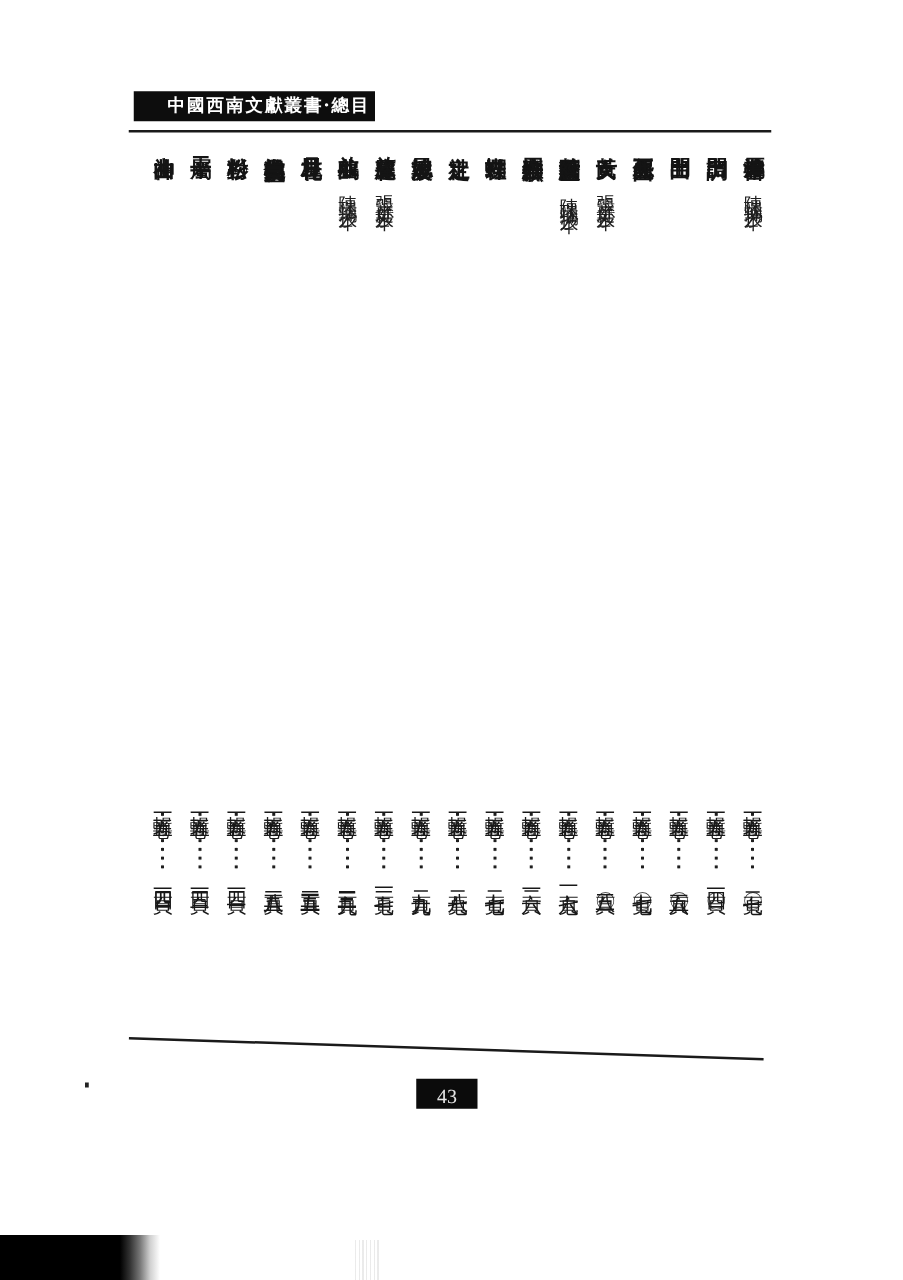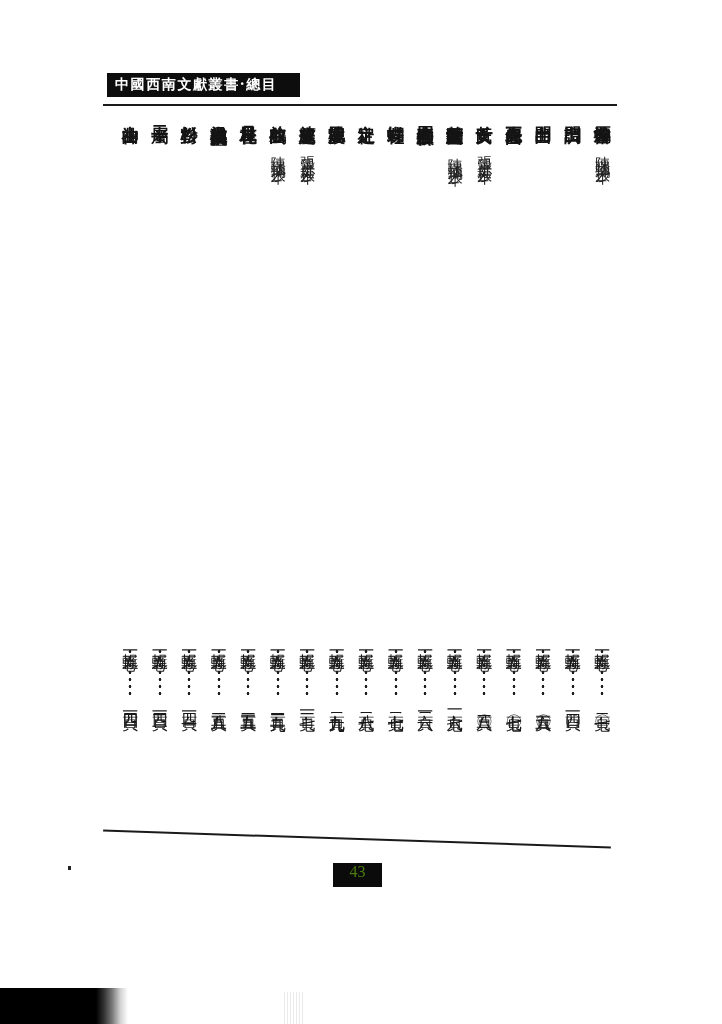--- a/index.html
+++ b/index.html
@@ -4,21 +4,21 @@
 <style>
   html, body { margin:0; padding:0; }
   body {
     width:722px; height:1024px; position:relative; overflow:hidden;
     background:#ffffff; color:#161616;
     font-family:"DejaVu Serif", "Liberation Serif", serif;
   }
   .header-bar {
     position:absolute; left:107px; top:73px; width:193px; height:24px;
     background:#0d0d0d; color:#ffffff;
-    display:flex; align-items:center; box-sizing:border-box; padding-left:8px;
+    display:flex; align-items:center; box-sizing:border-box; padding-left:27px;
     font-size:14px; font-weight:700; letter-spacing:1.6px; white-space:nowrap;
   }
   .top-rule {
     position:absolute; left:103px; top:104px; width:514px; height:2px; background:#1a1a1a;
   }
   .bottom-rule {
     position:absolute; left:103px; top:838px; width:508px; height:2px; background:#1a1a1a;
     transform:rotate(1.9deg); transform-origin:center;
   }
   .columns {
@@ -49,22 +49,22 @@
     font-size:16px; line-height:16px; letter-spacing:1px; font-weight:400;
     color:#181818;
   }
   .leader {
     width:4px; height:50px; margin:3px 0;
     background-image:radial-gradient(circle, #1e1e1e 1.2px, transparent 1.6px);
     background-size:4px 7px; background-repeat:repeat-y; background-position:center top;
   }
   .page-number {
     position:absolute; left:333px; top:863px; width:49px; height:24px;
-    background:#0b0b0b; color:#4d7c0f;
-    display:flex; align-items:flex-start; justify-content:center;
+    background:#0b0b0b; color:#e5e5e5;
+    display:flex; align-items:flex-end; justify-content:center;
     font-family:"Liberation Serif", serif; font-size:16px;
   }
   .speck {
     position:absolute; left:68px; top:866px; width:3px; height:4px; background:#222;
   }
   .scan-bar {
     position:absolute; left:0; top:988px; width:128px; height:36px;
     background:linear-gradient(to right, #000 0, #000 96px, #333 104px, #777 112px, rgba(160,160,160,0.5) 120px, transparent 128px);
   }
   .scan-noise {

